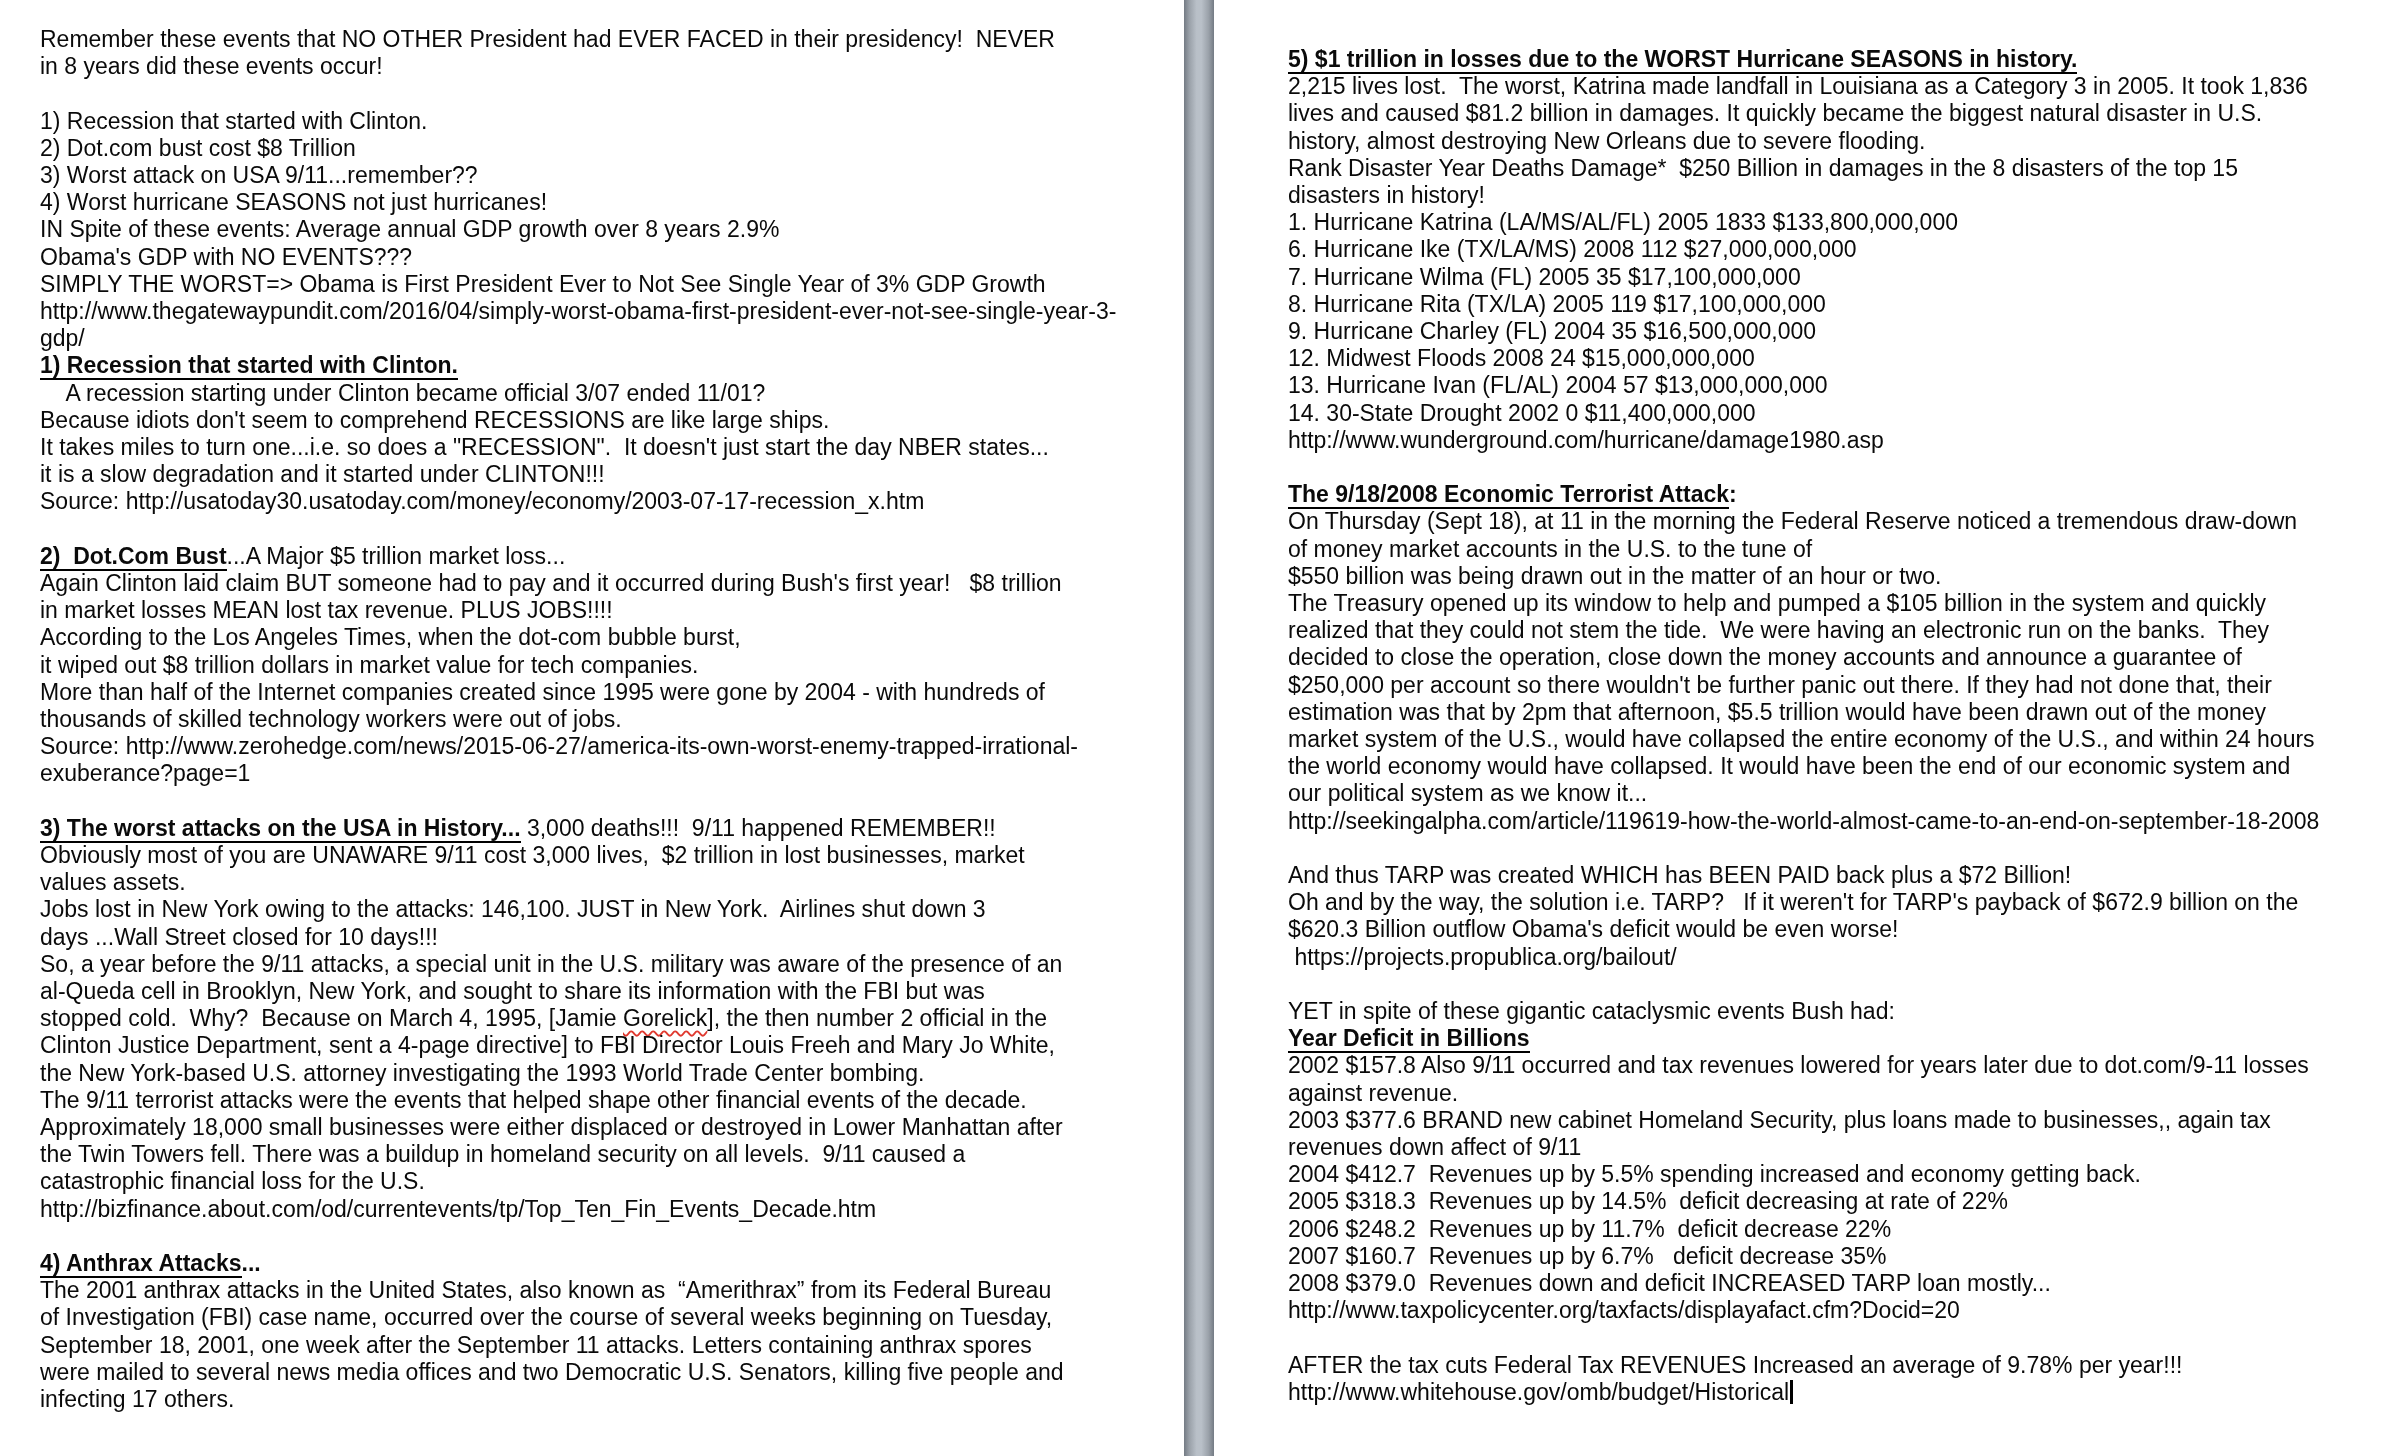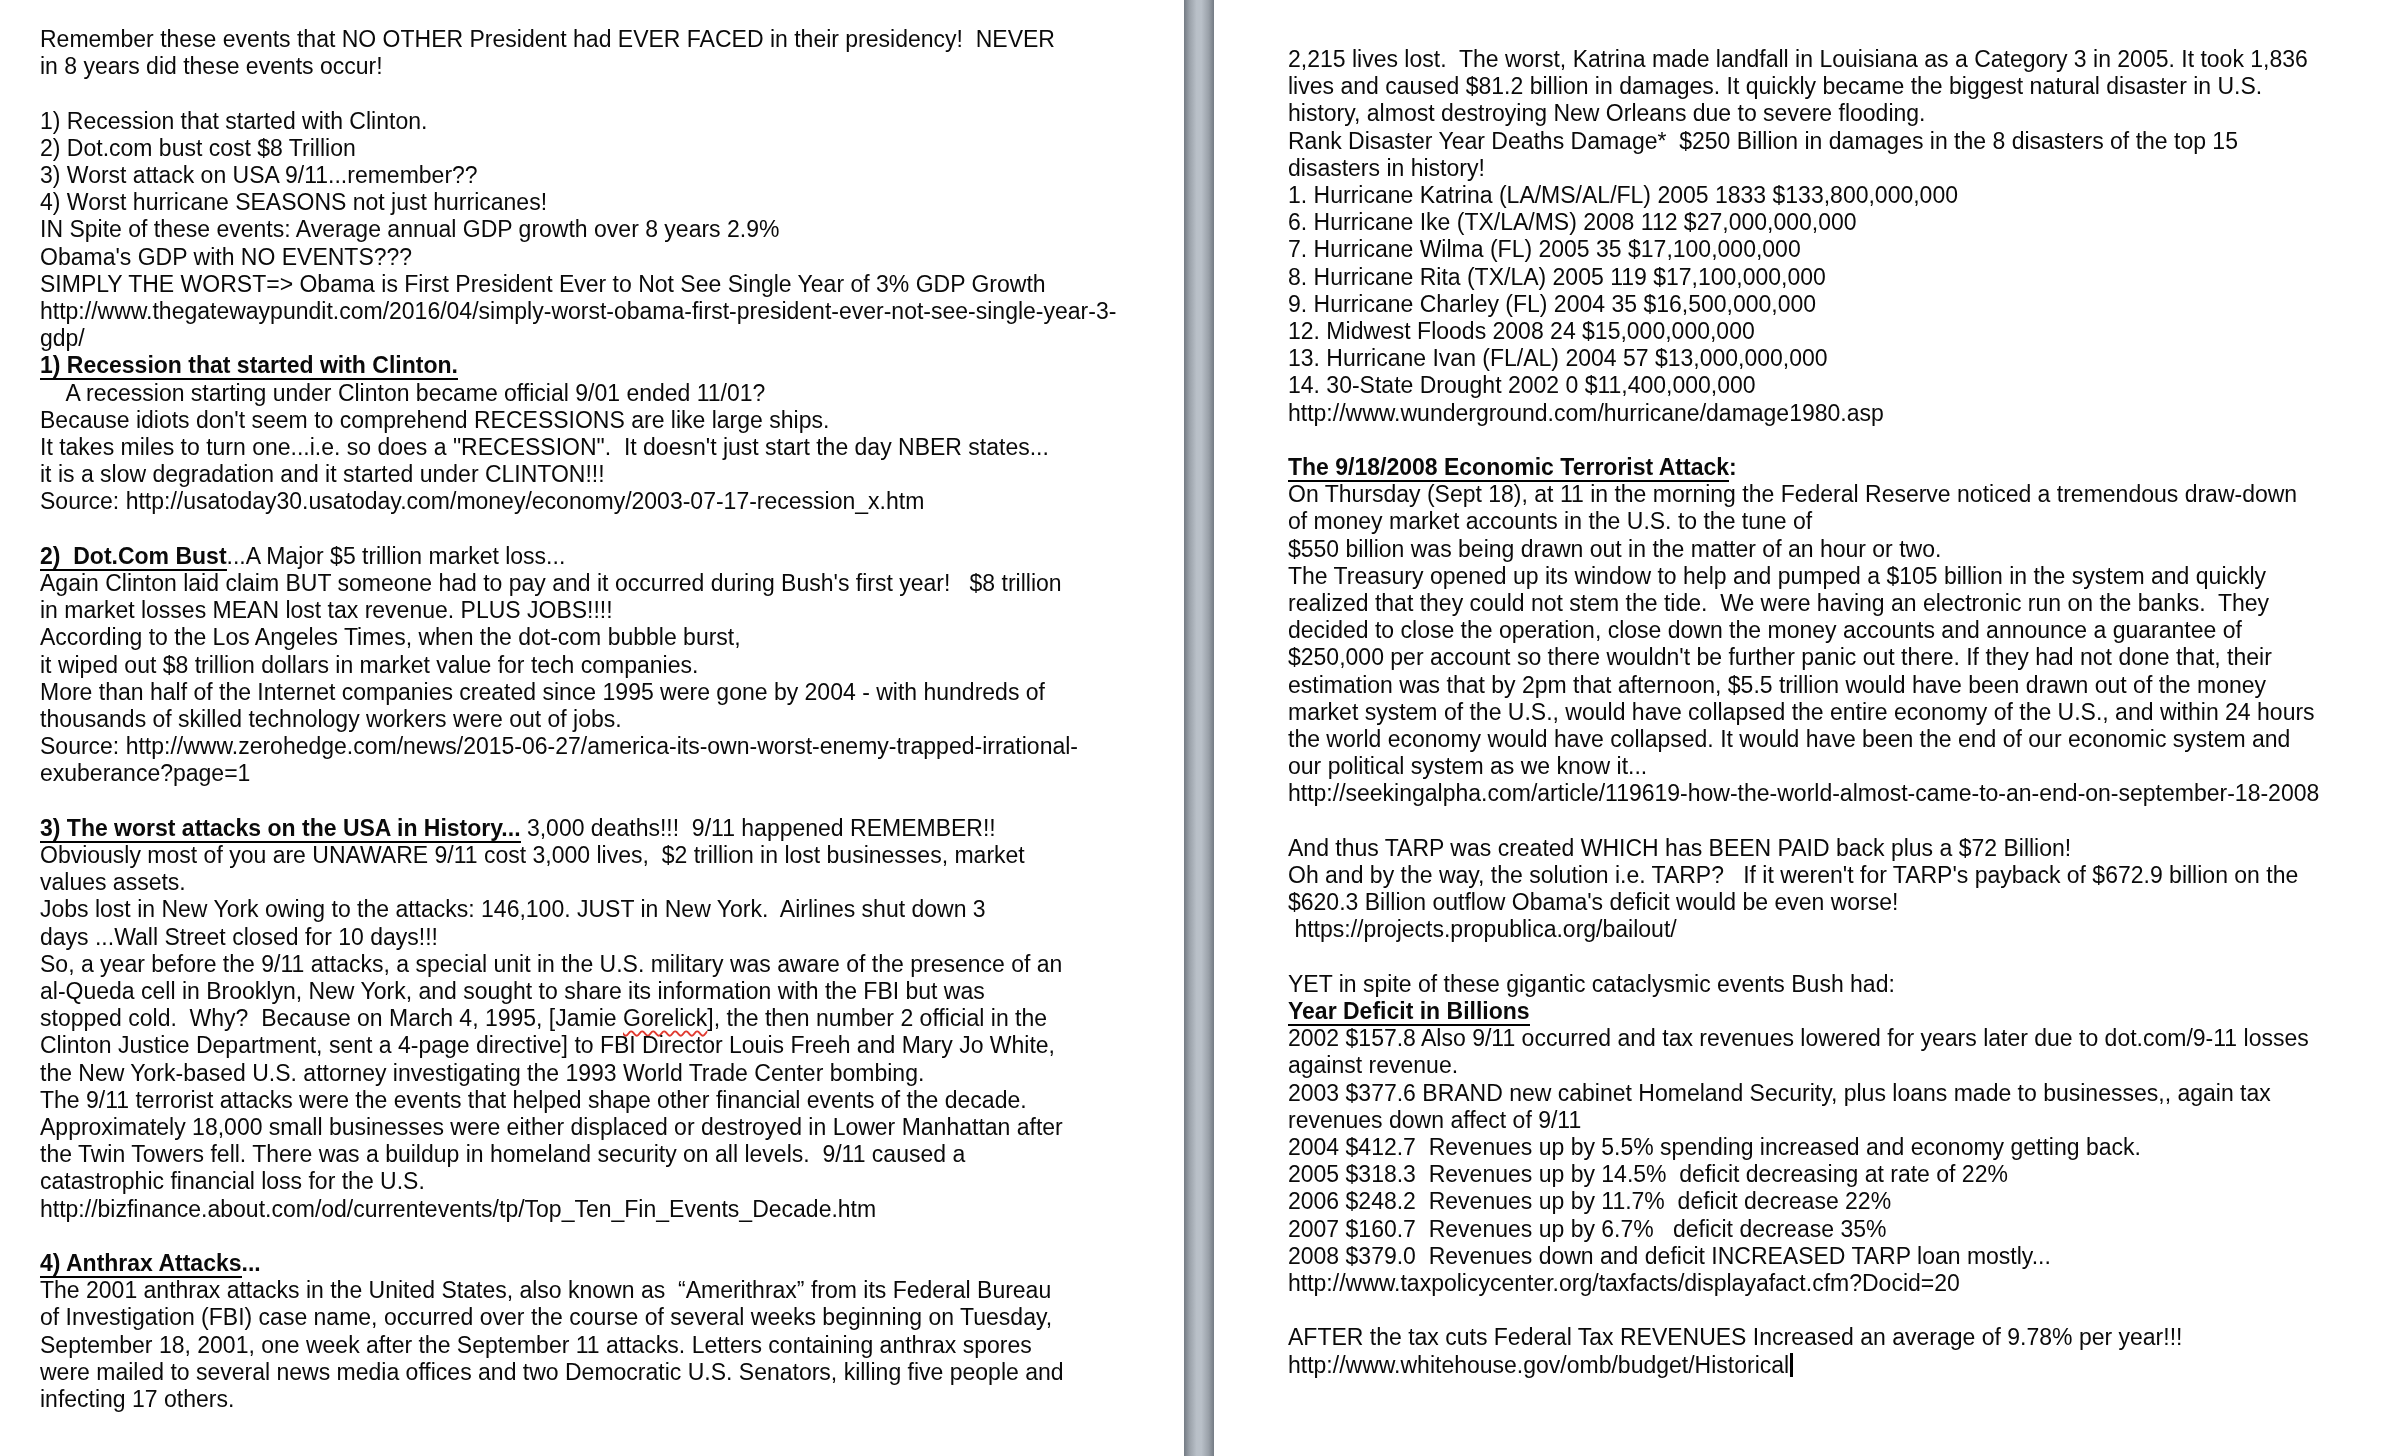--- a/index.html
+++ b/index.html
@@ -43,21 +43,21 @@
 <body style="background: rgb(255, 255, 255); color: rgb(10, 10, 10);">
 
 <div class="page" id="left-page"><p class="para"><span class="">Remember these events that NO OTHER President had EVER FACED in their presidency!  NEVER
 in 8 years did these events occur!</span></p><div class="blank"></div><p class="para"><span class="">1) Recession that started with Clinton.
 2) Dot.com bust cost $8 Trillion
 3) Worst attack on USA 9/11...remember??
 4) Worst hurricane SEASONS not just hurricanes!
 IN Spite of these events: Average annual GDP growth over 8 years 2.9%
 Obama's GDP with NO EVENTS???
 SIMPLY THE WORST=&gt; Obama is First President Ever to Not See Single Year of 3% GDP Growth
-http://www.thegatewaypundit.com/2016/04/simply-worst-obama-first-president-ever-not-see-single-year-3-gdp/</span></p><p class="para"><span class="b u">1) Recession that started with Clinton.</span></p><p class="para"><span class="">    A recession starting under Clinton became official 9/01 ended 11/01?
+http://www.thegatewaypundit.com/2016/04/simply-worst-obama-first-president-ever-not-see-single-year-3-gdp/</span></p><p class="para"><span class="b u">1) Recession that started with Clinton.</span></p><p class="para"><span class="">    A recession starting under Clinton became official 3/07 ended 11/01?
 Because idiots don't seem to comprehend RECESSIONS are like large ships.
 It takes miles to turn one...i.e. so does a "RECESSION".  It doesn't just start the day NBER states...
 </span><span class="wg">it</span><span class=""> is a slow degradation and it started under CLINTON!!!
 Source: http://usatoday30.usatoday.com/money/economy/2003-07-17-recession_x.htm</span></p><div class="blank"></div><p class="para"><span class="b u">2)  Dot.Com Bust</span><span class="">...A Major $5 trillion market loss...</span></p><p class="para"><span class="">Again Clinton laid claim BUT someone had to pay and it occurred during Bush's first year!   $8 trillion
 in market losses MEAN lost tax revenue. PLUS JOBS!!!!
 According to the Los Angeles Times, when the dot-com bubble burst,
 </span><span class="wg">it</span><span class=""> wiped out $8 trillion dollars in market value for tech companies.
 More than half of the Internet companies created since 1995 were gone by 2004 - with hundreds of
 thousands of skilled technology workers were out of jobs.
 Source: http://www.zerohedge.com/news/2015-06-27/america-its-own-worst-enemy-trapped-irrational-exuberance</span><span class="wg">?page=1</span></p><div class="blank"></div><p class="para"><span class="b u">3) The worst attacks on the USA in History...</span><span class=""> 3,000 deaths!!!  9/11 happened REMEMBER!!</span></p><p class="para"><span class="">Obviously most of you are UNAWARE 9/11 cost 3,000 lives,  $2 trillion in lost businesses, market
@@ -72,21 +72,21 @@
 The 9/11 terrorist attacks were the events that helped shape other financial events of the decade.
 Approximately 18,000 small businesses were either displaced or destroyed in Lower Manhattan after
 the Twin Towers fell. There was a buildup in homeland security on all levels.  9/11 caused a
 catastrophic financial loss for the U.S.
 http://bizfinance.about.com/od/currentevents/tp/Top_Ten_Fin_Events_Decade.htm</span></p><div class="blank"></div><p class="para"><span class="b u">4) Anthrax Attacks</span><span class="b">...</span></p><p class="para"><span class="">The 2001 anthrax attacks in the United States, also known as  “Amerithrax” from its Federal Bureau
 of Investigation (FBI) case name, occurred over the course of several weeks beginning on Tuesday,
 September 18, 2001, one week after the September 11 attacks. Letters containing anthrax spores
 were mailed to several news media offices and two Democratic U.S. Senators, killing five people and
 infecting 17 others.</span></p></div>
 <div class="divider"></div>
-<div class="page" id="right-page"><p class="para"><span class="">2,215 lives lost.  The worst, Katrina made landfall in Louisiana as a Category 3 in 2005. It took 1,836
+<div class="page" id="right-page"><p class="para"><span class="b u">5) $1 trillion in losses due to the WORST Hurricane SEASONS in history.</span></p><p class="para"><span class="">2,215 lives lost.  The worst, Katrina made landfall in Louisiana as a Category 3 in 2005. It took 1,836
 lives and caused $81.2 billion in damages. It quickly became the biggest natural disaster in U.S.
 history, almost destroying New Orleans due to severe flooding.
 Rank Disaster Year Deaths Damage*  $250 Billion in damages in the 8 disasters of the top 15
 disasters in history!
 1. Hurricane Katrina (LA/MS/AL/FL) 2005 1833 $133,800,000,000
 6. Hurricane Ike (TX/LA/MS) 2008 112 $27,000,000,000
 7. Hurricane Wilma (FL) 2005 35 $17,100,000,000
 8. Hurricane Rita (TX/LA) 2005 119 $17,100,000,000
 9. Hurricane Charley (FL) 2004 35 $16,500,000,000
 12. Midwest Floods 2008 24 $15,000,000,000

